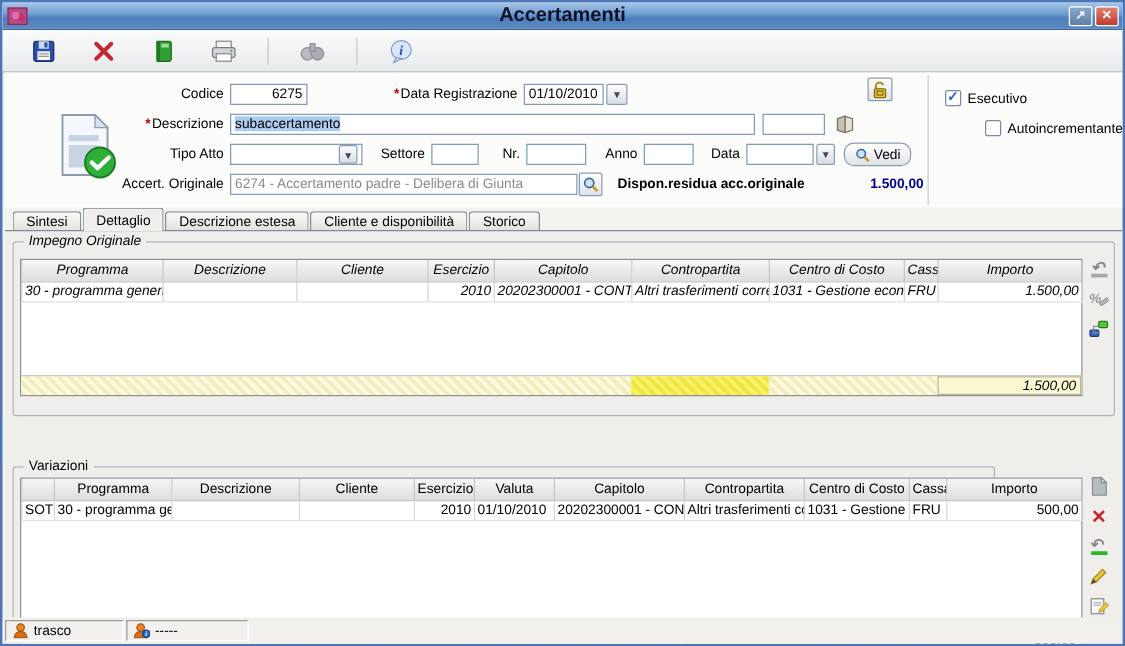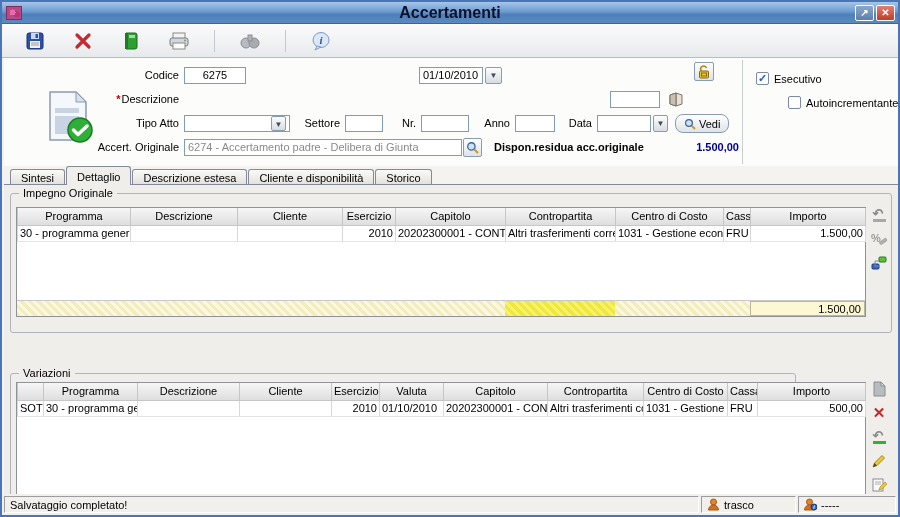--- a/index.html
+++ b/index.html
@@ -26,21 +26,21 @@
     background:linear-gradient(#fbfbfb,#e7eaec); border-bottom:1px solid #b9bdc1;
     display:flex; align-items:center; gap:22px; padding-left:20px; }
   .tb-btn { width:26px; height:26px; display:flex; align-items:center; justify-content:center; }
   .tb-sep { width:1px; height:22px; background:#c5c9cd; }
 
   
   .formpanel { position:absolute; left:2px; top:56px; width:894px; height:108px; background:#fcfcfb; }
   .lbl { position:absolute; text-align:right; white-space:nowrap; }
   .req { color:#c00000; font-weight:bold; margin-right:1px; }
   .field { position:absolute; height:17px; background:#fff; border:1px solid #7f9db9; padding:1px 3px; overflow:hidden; white-space:nowrap; }
-  .field.num { text-align:center; }
+  .field.num { text-align:right; }
   .sel-text { background:#aecbef; }
   .gray-text { color:#8a8a8a; }
   .dd-btn { position:absolute; width:17px; height:17px; border:1px solid #8a9cb2; border-radius:2px;
     background:linear-gradient(#fdfdfd,#d8dde2); text-align:center; line-height:15px; font-size:8px; color:#404858; }
   .sq-btn { position:absolute; width:20px; height:19px; border:1px solid #8a9cb2; border-radius:2px;
     background:linear-gradient(#fefefe,#dfe3e7); display:flex; align-items:center; justify-content:center; }
   .vedi-btn { position:absolute; height:19px; border:1px solid #8a9cb2; border-radius:8px;
     background:linear-gradient(#ffffff,#dfe3e7); display:flex; align-items:center; gap:3px; padding:0 8px; }
   .vdiv { position:absolute; width:1px; background:#c9ccd0; }
   .checkbox-row { position:absolute; display:flex; align-items:center; gap:5px; }
@@ -158,31 +158,33 @@
         <path d="M34 4 l10 10 h-10 z" fill="#d8e2ee" stroke="#8a9ab0"></path>
         <rect x="13" y="20" width="24" height="5" fill="#c8d4e4"></rect>
         <rect x="13" y="28" width="24" height="18" fill="#c8d4e4"></rect>
         <circle cx="38" cy="42" r="12" fill="#2fae38" stroke="#1a7a22" stroke-width="1.5"></circle>
         <path d="M31.5 42 l4.5 4.5 L45 38" stroke="#fff" stroke-width="3.5" fill="none" stroke-linecap="round" stroke-linejoin="round"></path>
       </svg>
     </div>
 
     <div class="lbl" style="left:40px; top:11px; width:135px;">Codice</div>
     <div class="field num" style="left:180px; top:9px; width:62px;"><span>6275</span></div>
+    <div class="lbl" style="left:250px; top:11px; width:160px;"><span class="req">*</span><span>Data Registrazione</span></div>
     <div class="field" style="left:415px; top:9px; width:64px;"><span>01/10/2010</span></div>
     <div class="dd-btn" style="left:481px; top:9px;">▼</div>
     <div class="sq-btn" style="left:690px; top:4px;">
       <svg width="14" height="14" viewBox="0 0 14 14">
         <path d="M4 6 V4 a3 3 0 0 1 6 0" fill="none" stroke="#a88a1a" stroke-width="1.6" transform="rotate(-20 7 5)"></path>
         <rect x="2.5" y="6" width="9" height="7" rx="1" fill="#e8c83a" stroke="#8a6a10"></rect>
         <rect x="4.5" y="8" width="5" height="3" fill="none" stroke="#8a6a10"></rect>
       </svg>
     </div>
 
     <div class="lbl" style="left:40px; top:35px; width:135px;"><span class="req">*</span><span>Descrizione</span></div>
+    <div class="field" style="left:180px; top:33px; width:420px;"><span class="sel-text">subaccertamento</span></div>
     <div class="field" style="left:606px; top:33px; width:50px;"></div>
     <div class="tb-btn" style="position:absolute; left:660px; top:29px; width:24px; height:24px;">
       <svg width="16" height="15" viewBox="0 0 16 15">
         <path d="M2 3 l6 -2 6 2 v9 l-6 2 -6 -2 z" fill="#e8e0d0" stroke="#7a7268"></path>
         <path d="M8 1 v13" stroke="#7a7268"></path>
         <path d="M2 3 l6 -2 v13 l-6 -2 z" fill="#c8c0b0" stroke="#7a7268"></path>
       </svg>
     </div>
 
     <div class="lbl" style="left:40px; top:59px; width:135px;">Tipo Atto</div>
@@ -231,21 +233,21 @@
   <div class="tabstrip">
     <div class="tab">Sintesi</div>
     <div class="tab active">Dettaglio</div>
     <div class="tab">Descrizione estesa</div>
     <div class="tab">Cliente e disponibilità</div>
     <div class="tab">Storico</div>
   </div>
 
   <div class="content">
 
-    <div class="group" style="left:6px; top:8px; width:882px; height:140px;">
+    <div class="group" style="left:6px; top:8px; width:882px; height:140px;font-style:italic;">
       <div class="group-title">Impegno Originale</div>
       <div class="tablebox" style="left:5px; top:13px; width:850px; height:110px;">
         <table>
           <colgroup>
               <col style="width:113px">
               <col style="width:107px">
               <col style="width:105px">
               <col style="width:53px">
               <col style="width:110px">
               <col style="width:110px">
@@ -383,23 +385,20 @@
             <line x1="4" y1="5" x2="10" y2="5" stroke="#b0b0b0"></line>
               <line x1="4" y1="7" x2="10" y2="7" stroke="#b0b0b0"></line>
             <polygon points="8,13 9,10 14,5 16,7 11,12" fill="#e8c83a" stroke="#a8861a" stroke-width="0.6"></polygon>
           </svg>
         </div>
       </div>
     </div>
   </div>
 
   <div class="statusbar">
-    <div class="sb-cell sb-msg">
-        <span>Salvataggio completato!</span>
-      </div>
     <div class="sb-cell sb-user">
       <svg width="13" height="13" viewBox="0 0 13 13">
         <circle cx="6.5" cy="4" r="3" fill="#e8832a" stroke="#a85a10"></circle>
         <path d="M1.5 12 a5 5 0 0 1 10 0 z" fill="#d8701a" stroke="#a85a10"></path>
       </svg>
       <span>trasco</span>
     </div>
     <div class="sb-cell sb-sess">
       <svg width="13" height="13" viewBox="0 0 13 13">
         <circle cx="5.5" cy="4" r="3" fill="#e8832a" stroke="#a85a10"></circle>

